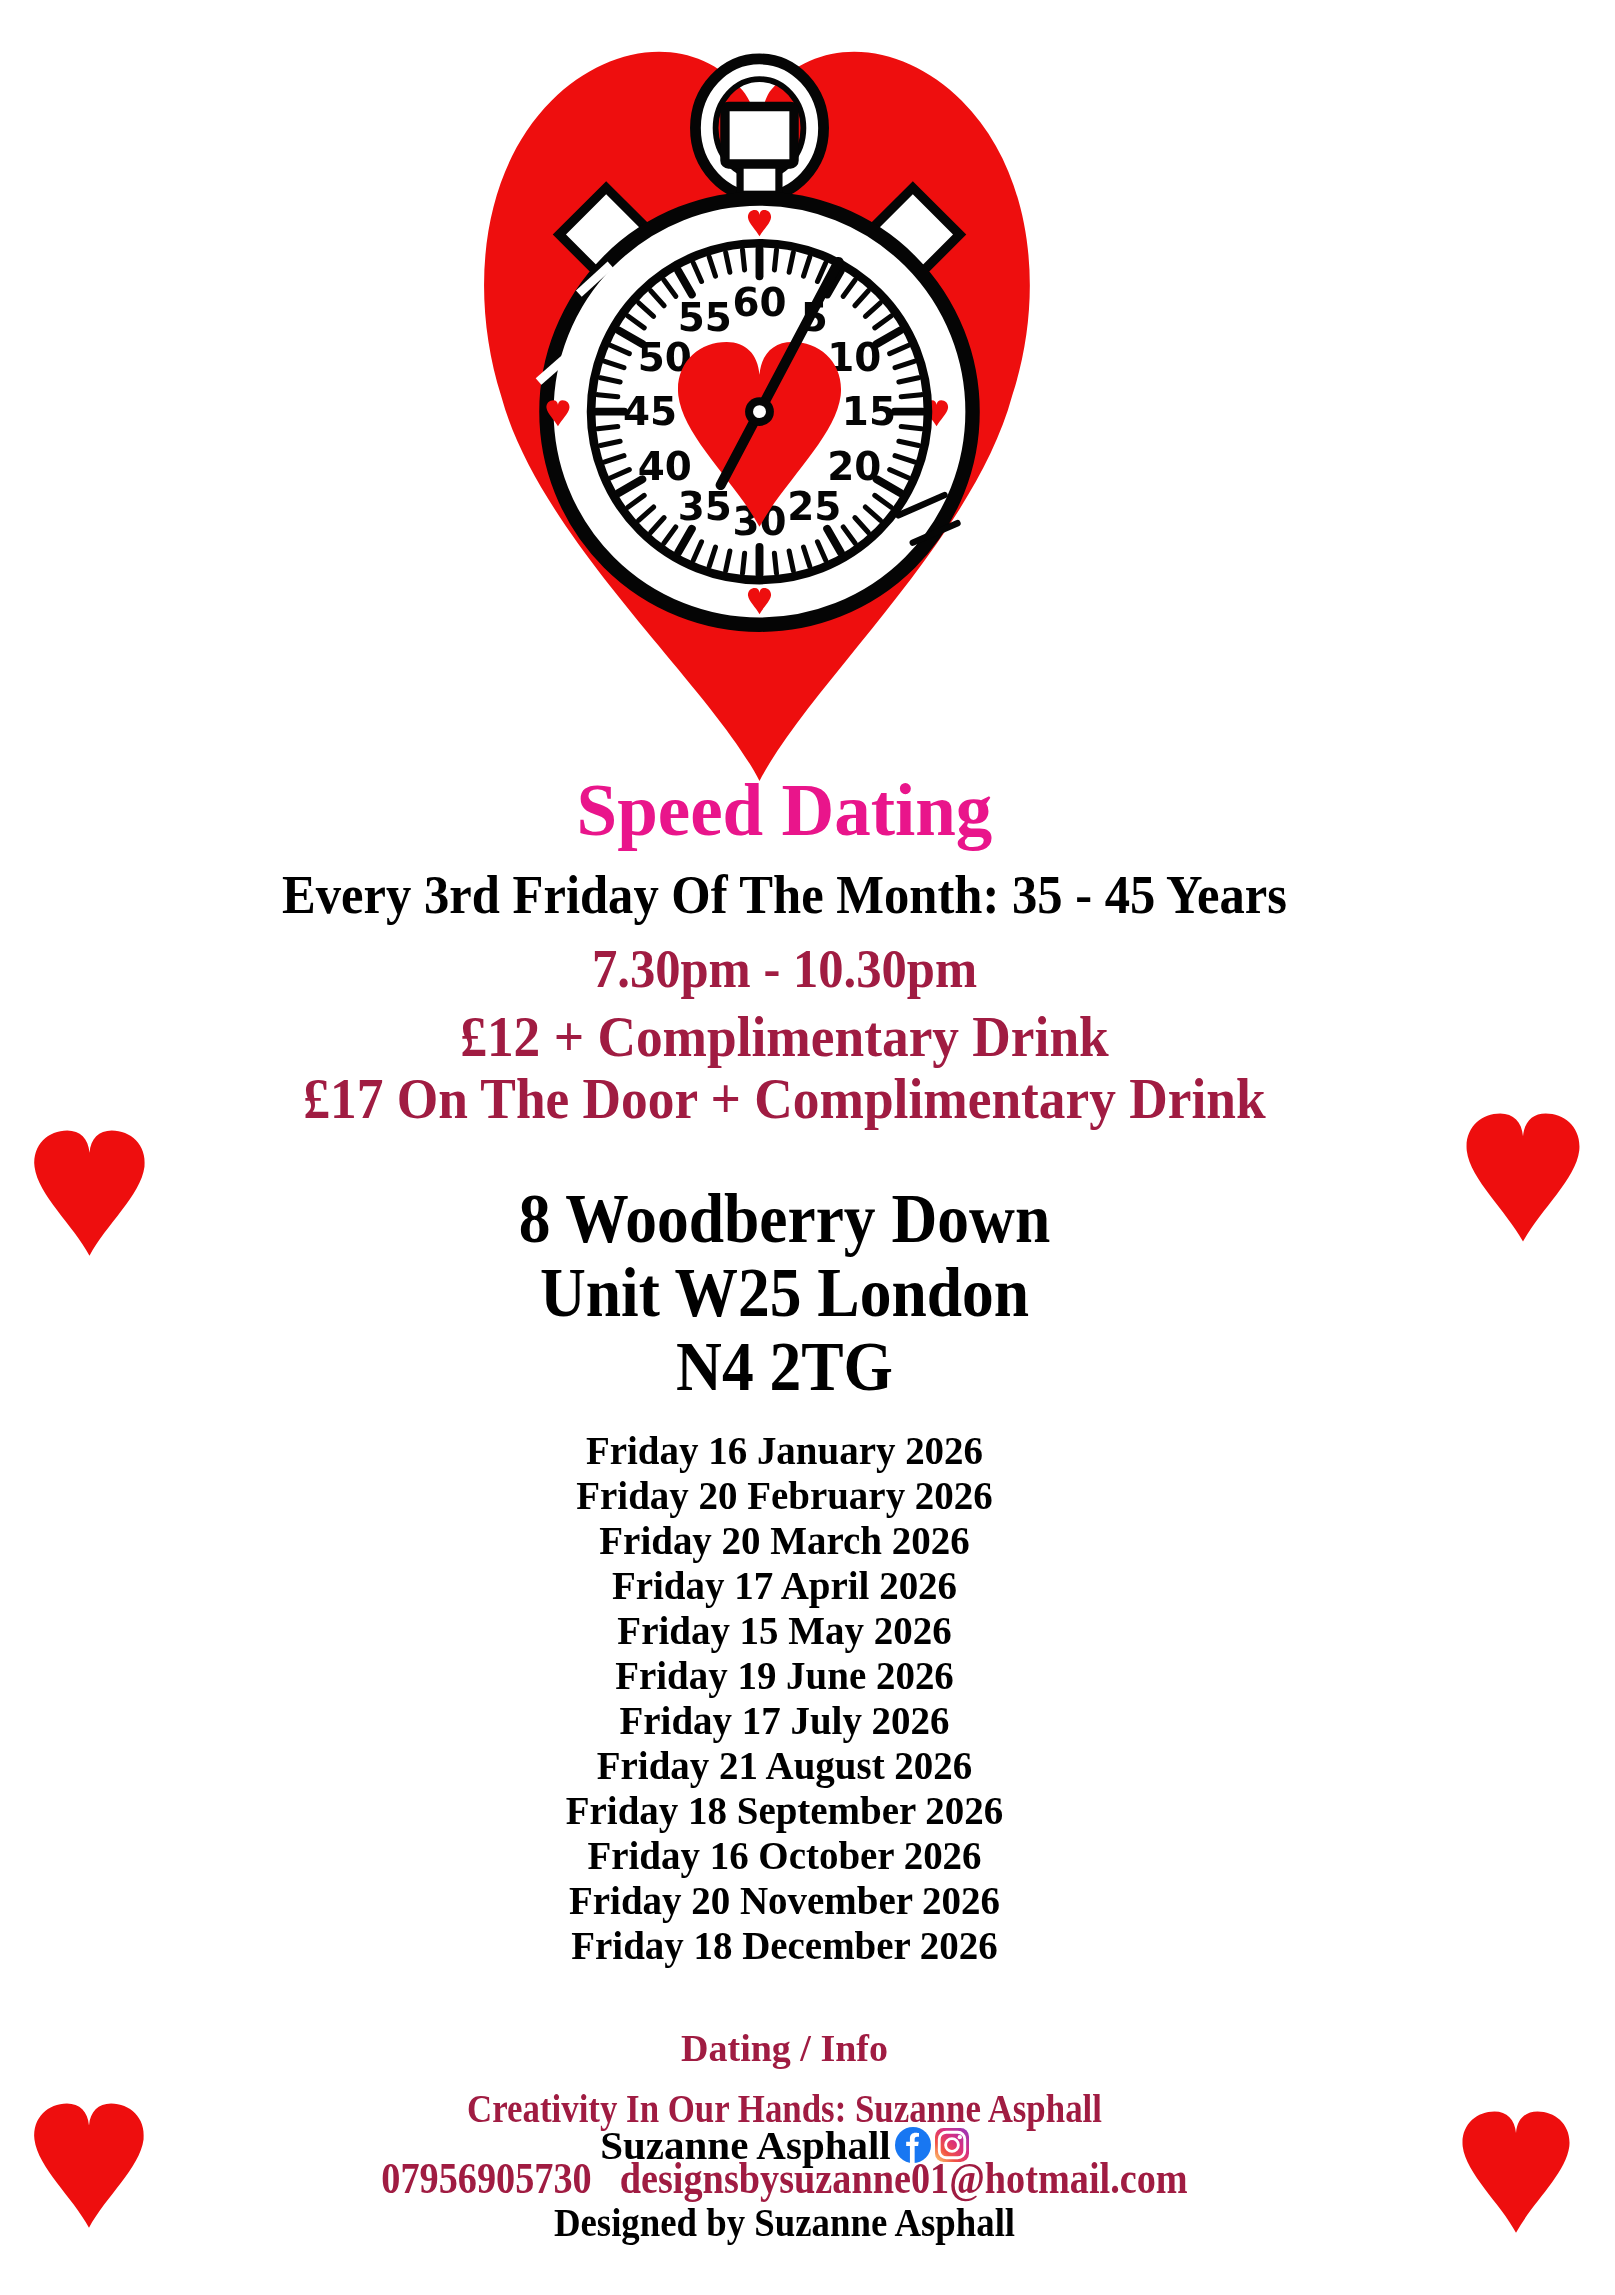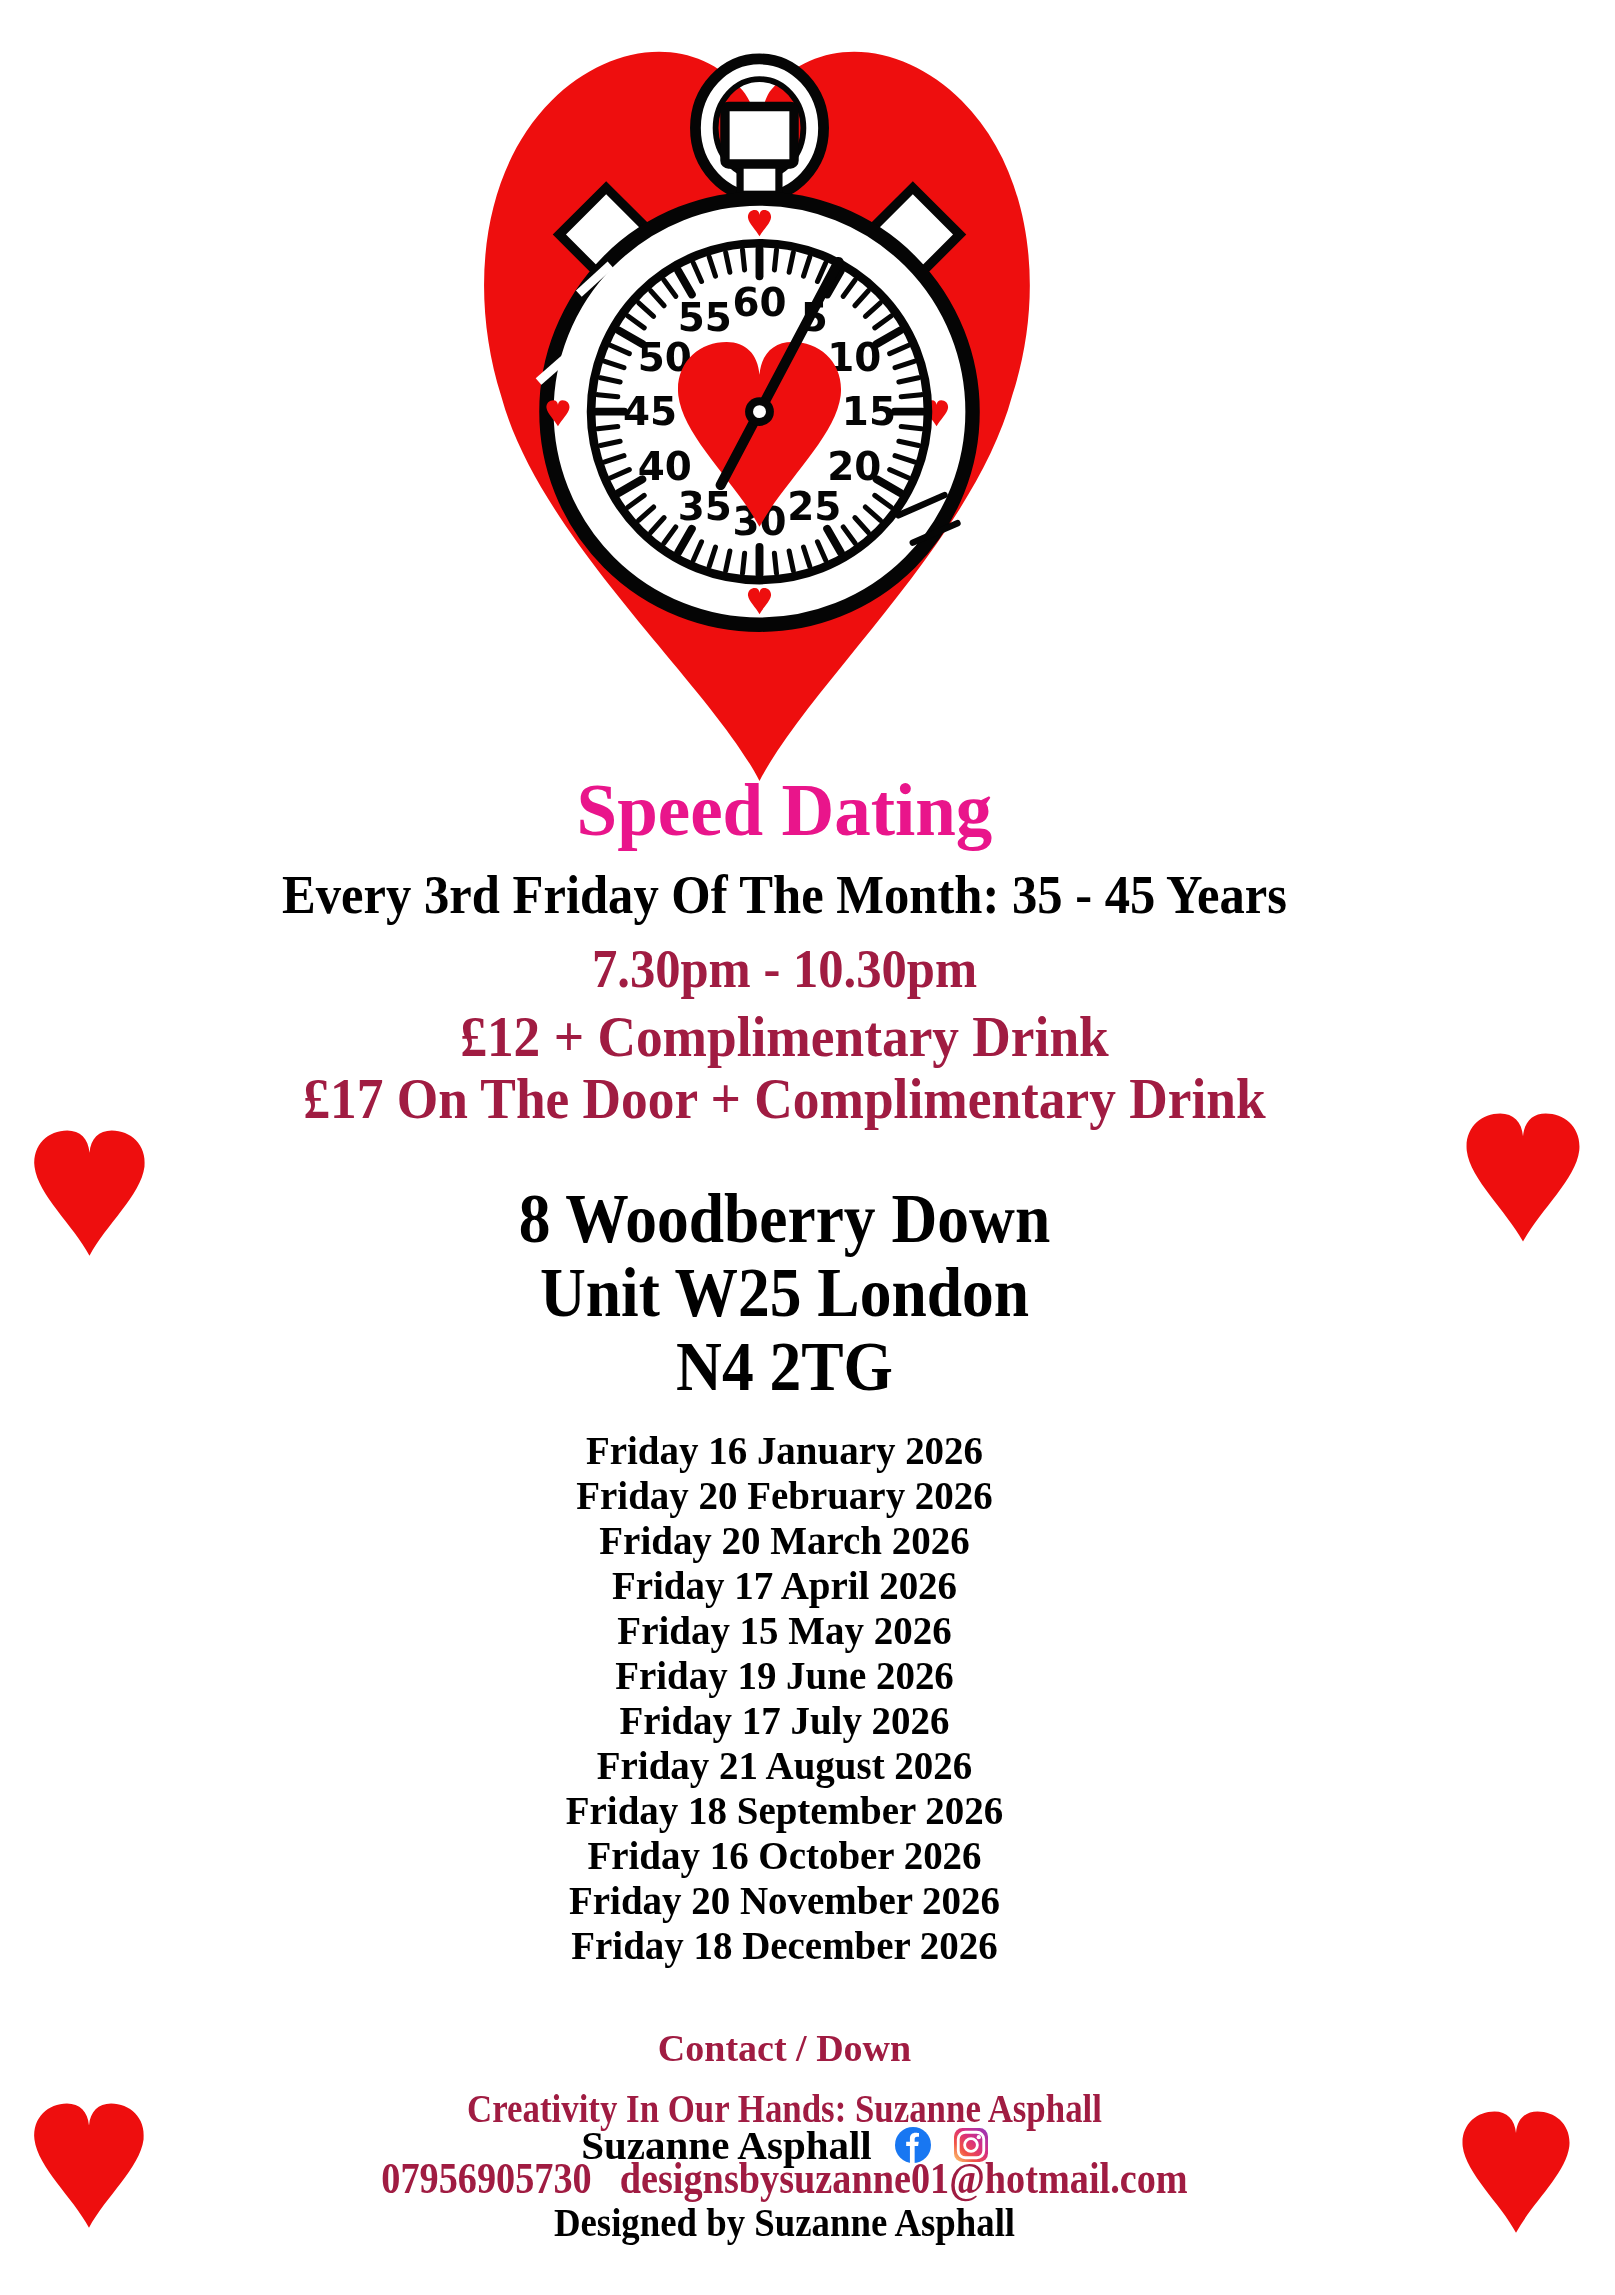--- a/index.html
+++ b/index.html
@@ -15,21 +15,21 @@
   .time{top:939px;font-size:55px;color:#a01c42;}
   .price1{top:1006px;font-size:58px;color:#a01c42;}
   .price2{top:1068px;font-size:58px;color:#a01c42;}
   .address{position:absolute;top:1182px;left:0;width:1569px;text-align:center;color:#000000;
            font-size:69px;line-height:74px;white-space:nowrap;transform:scaleX(.92);}
   .dates{position:absolute;top:1428px;left:0;width:1569px;text-align:center;color:#000000;
          font-size:41px;line-height:45px;white-space:nowrap;transform:scaleX(.95);}
   .contact-heading{top:2028px;font-size:38px;color:#a01c42;}
   .creativity{top:2086px;font-size:41px;color:#a01c42;}
   .name-row{position:absolute;top:2121px;left:0;width:1569px;display:flex;justify-content:center;
-            align-items:center;gap:23px;}
+            align-items:center;gap:4px;}
   .name-row .nm{font-size:41px;color:#000000;white-space:nowrap;}
   .phone-row{top:2154px;font-size:45px;color:#a01c42;}
   .phone-row .gap{display:inline-block;width:33px;}
   .footer-line{top:2201px;font-size:40px;color:#000000;}
   .icon{display:inline-block;line-height:0;}
   .corner-heart{position:absolute;line-height:0;}
   .dialnum{font:700 54px "DejaVu Sans",sans-serif;fill:#050505;}
 </style>
 </head>
 <body>
@@ -203,21 +203,21 @@
       <div>Friday 15 May 2026</div>
       <div>Friday 19 June 2026</div>
       <div>Friday 17 July 2026</div>
       <div>Friday 21 August 2026</div>
       <div>Friday 18 September 2026</div>
       <div>Friday 16 October 2026</div>
       <div>Friday 20 November 2026</div>
       <div>Friday 18 December 2026</div>
     </div>
 
-  <div class="line contact-heading">Contact / Down</div>
+  <div class="line contact-heading">Dating / Info</div>
   <div class="line creativity sx85">Creativity In Our Hands: Suzanne Asphall</div>
 
   <div class="name-row">
     <span class="nm">Suzanne Asphall</span>
     <span class="icon">
       <svg width="36" height="36" viewBox="0 0 48 48">
         <circle cx="24" cy="24" r="24" fill="#1877f2"></circle>
         <path d="M30.8 25.4l.9-5.7h-5.5v-3.7c0-1.6.8-3.1 3.3-3.1h2.5V8.1S29.7 7.7 27.5 7.7c-4.6 0-7.6 2.8-7.6 7.8v4.2h-5v5.7h5V48h6.3V25.4h4.6z" fill="#ffffff"></path>
       </svg>
     </span>

